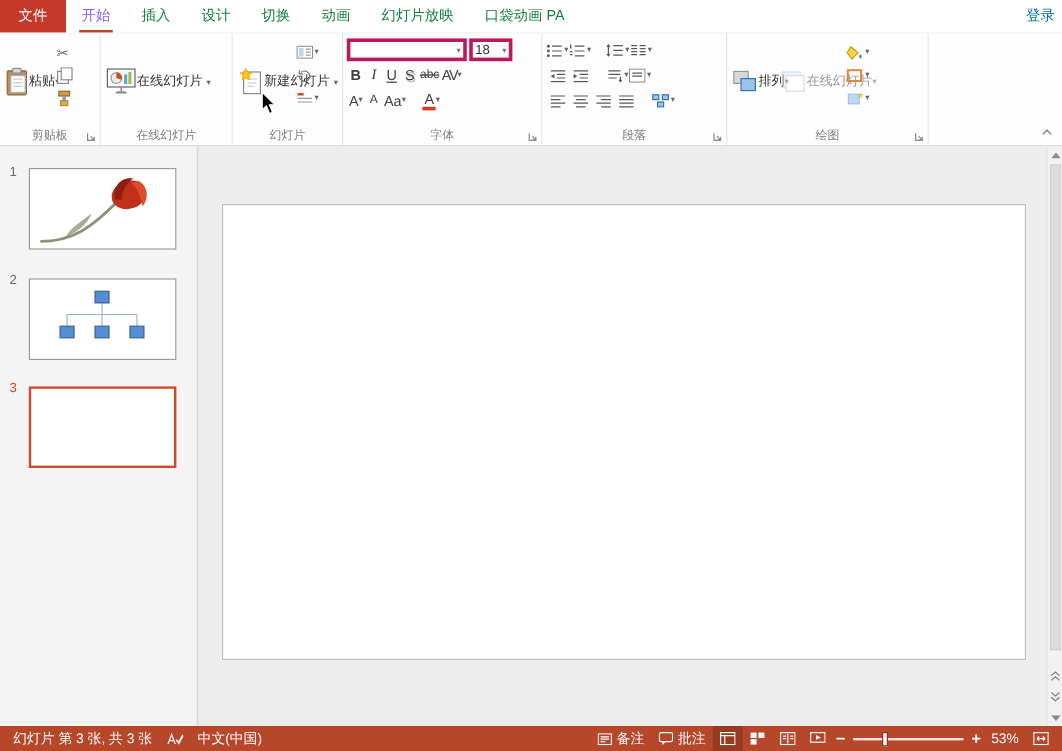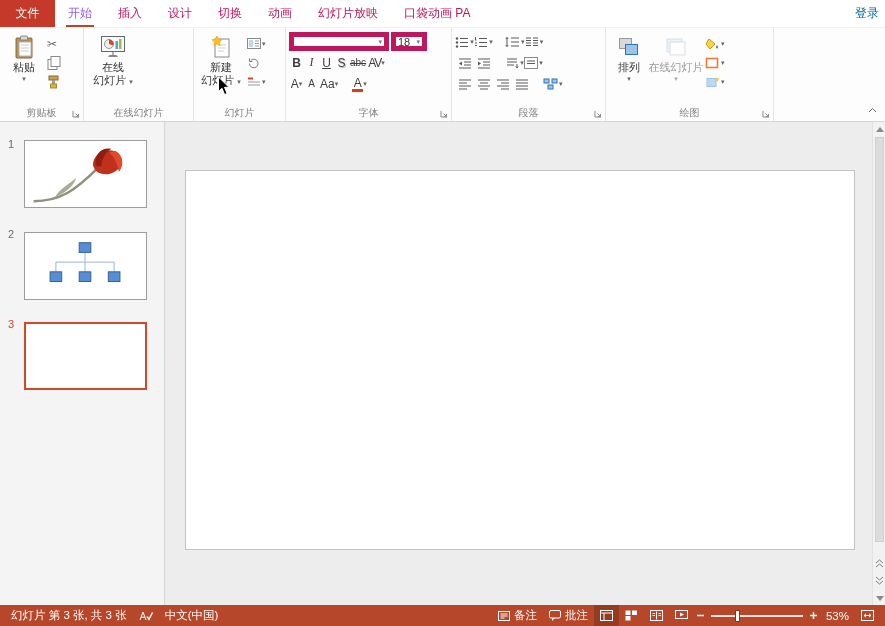--- a/index.html
+++ b/index.html
@@ -3,36 +3,36 @@
 <meta charset="utf-8">
 <style>
   *{margin:0;padding:0;box-sizing:border-box}
   html,body{width:885px;height:626px}
   .app{position:relative;width:885px;height:626px;overflow:hidden;background:#E9E9E9;
        font-family:"Liberation Sans","DejaVu Sans",sans-serif;font-size:12px;color:#333}
 
   
   .menubar{position:absolute;top:0;left:0;width:100%;height:28px;background:#fff;display:flex;align-items:stretch;border-bottom:1px solid #F0F0F0}
   .filetab{width:55px;background:#C5392B;color:#fff;display:flex;align-items:center;justify-content:center;font-size:12px}
-  .tab{padding:0 13px;display:flex;align-items:center;font-size:12px;color:#be185d;position:relative;white-space:nowrap}
+  .tab{padding:0 13px;display:flex;align-items:center;font-size:12px;color:#15803d;position:relative;white-space:nowrap}
   .tab.active{color:#8b5cf6}
   .tab.active::after{content:"";position:absolute;left:11px;right:11px;bottom:0;height:2px;background:#B7472A}
   .login{margin-left:auto;display:flex;align-items:center;padding:0 6px;font-size:12px;color:#0369a1;white-space:nowrap}
 
   
   .ribbon{position:absolute;top:28px;left:0;width:100%;height:94px;background:#FDFDFD;border-bottom:1px solid #D5D5D5;display:flex}
   .rg{position:relative;height:100%;border-right:1px solid #E6E6E6;padding:3px 3px 15px 3px}
   .glabel{position:absolute;bottom:1px;left:0;width:100%;text-align:center;font-size:10px;color:#7E7E7E;white-space:nowrap}
   .dlg{position:absolute;bottom:2px;right:2px;width:10px;height:10px;display:flex;align-items:center;justify-content:center}
-  .bb{display:inline-flex;flex-direction:column;align-items:center;height:74px;padding:2px 1px;font-size:11px;color:#333;line-height:13px;text-align:right;white-space:nowrap}
+  .bb{display:inline-flex;flex-direction:row;align-items:center;height:74px;padding:2px 1px;font-size:11px;color:#333;line-height:13px;text-align:right;white-space:nowrap}
   .bb .bicon{height:28px;display:flex;align-items:center;justify-content:center}
   .bb.dis{color:#9a9a9a}
   .arr{font-size:7px;color:#666;line-height:9px}
   .sb{display:flex;align-items:center;height:19px;padding:0 2px;font-size:11px;color:#444;gap:1px}
-  .combo{display:inline-flex;align-items:center;height:19px;border:5px solid #be185d;background:#fff;font-size:11px;padding:0 2px;color:#333}
+  .combo{display:inline-flex;align-items:center;height:19px;border:3px solid #be185d;background:#fff;font-size:11px;padding:0 2px;color:#333}
   .combo .cv{flex:1;overflow:hidden}
   .combo .ca{font-size:7px;color:#777}
   .fbtn{display:inline-flex;align-items:center;justify-content:center;min-width:15px;height:19px;padding:0 1px;color:#3F3F3F}
   .prow{display:flex;align-items:center;height:21px}
   .pi{display:flex;align-items:center;justify-content:center;min-width:19px;height:19px;gap:1px}
   .mgap{width:12px}
   .redbar{display:block;width:11px;height:3px;background:#D93B1B;margin-top:-1px}
 
   
   .panel{position:absolute;top:122px;left:0;width:165px;height:483px;background:#F4F4F4;border-right:1px solid #D8D8D8}

